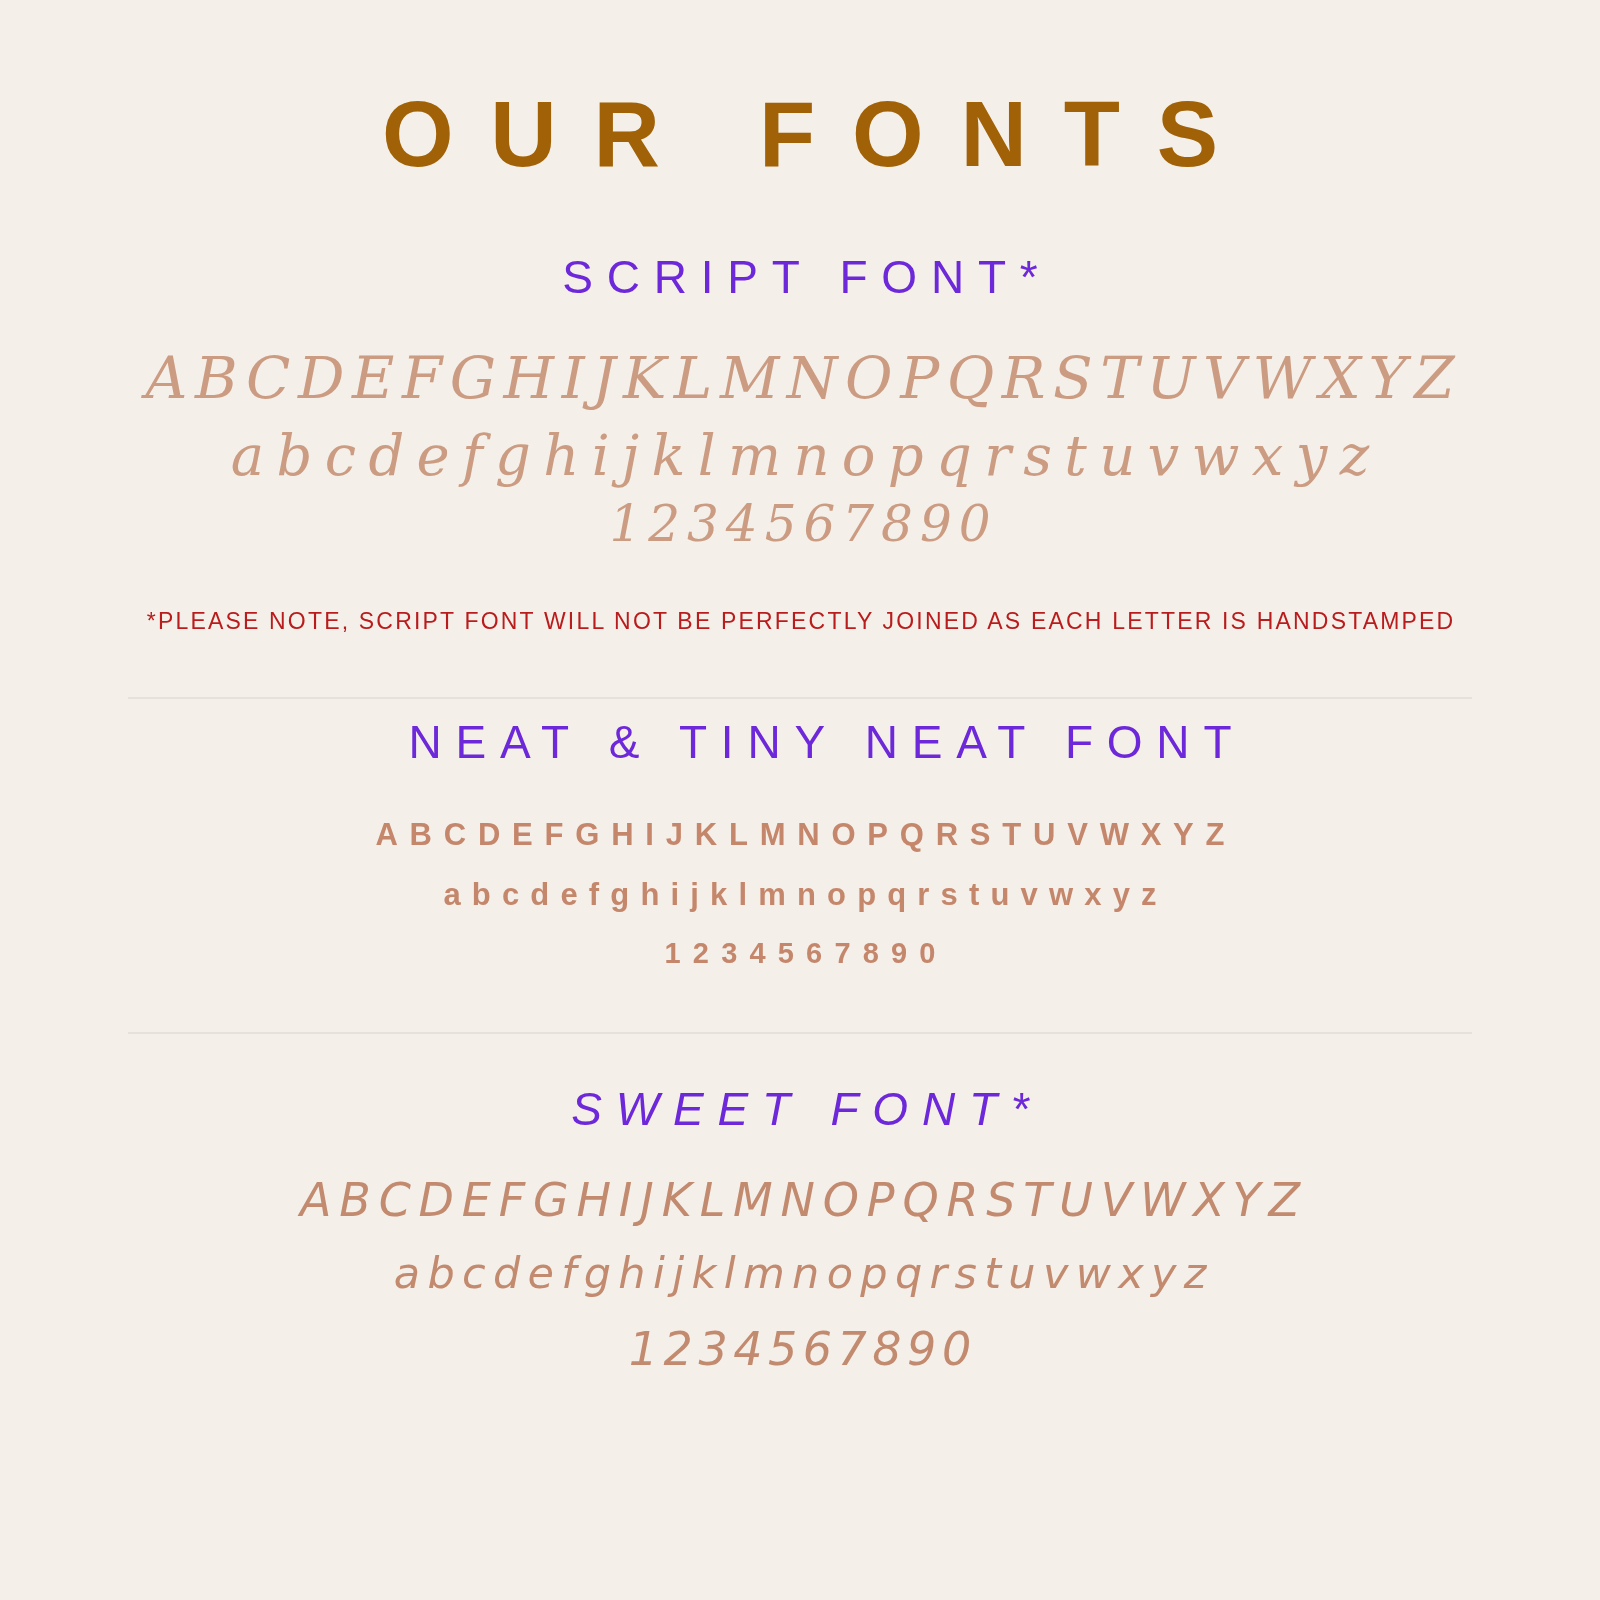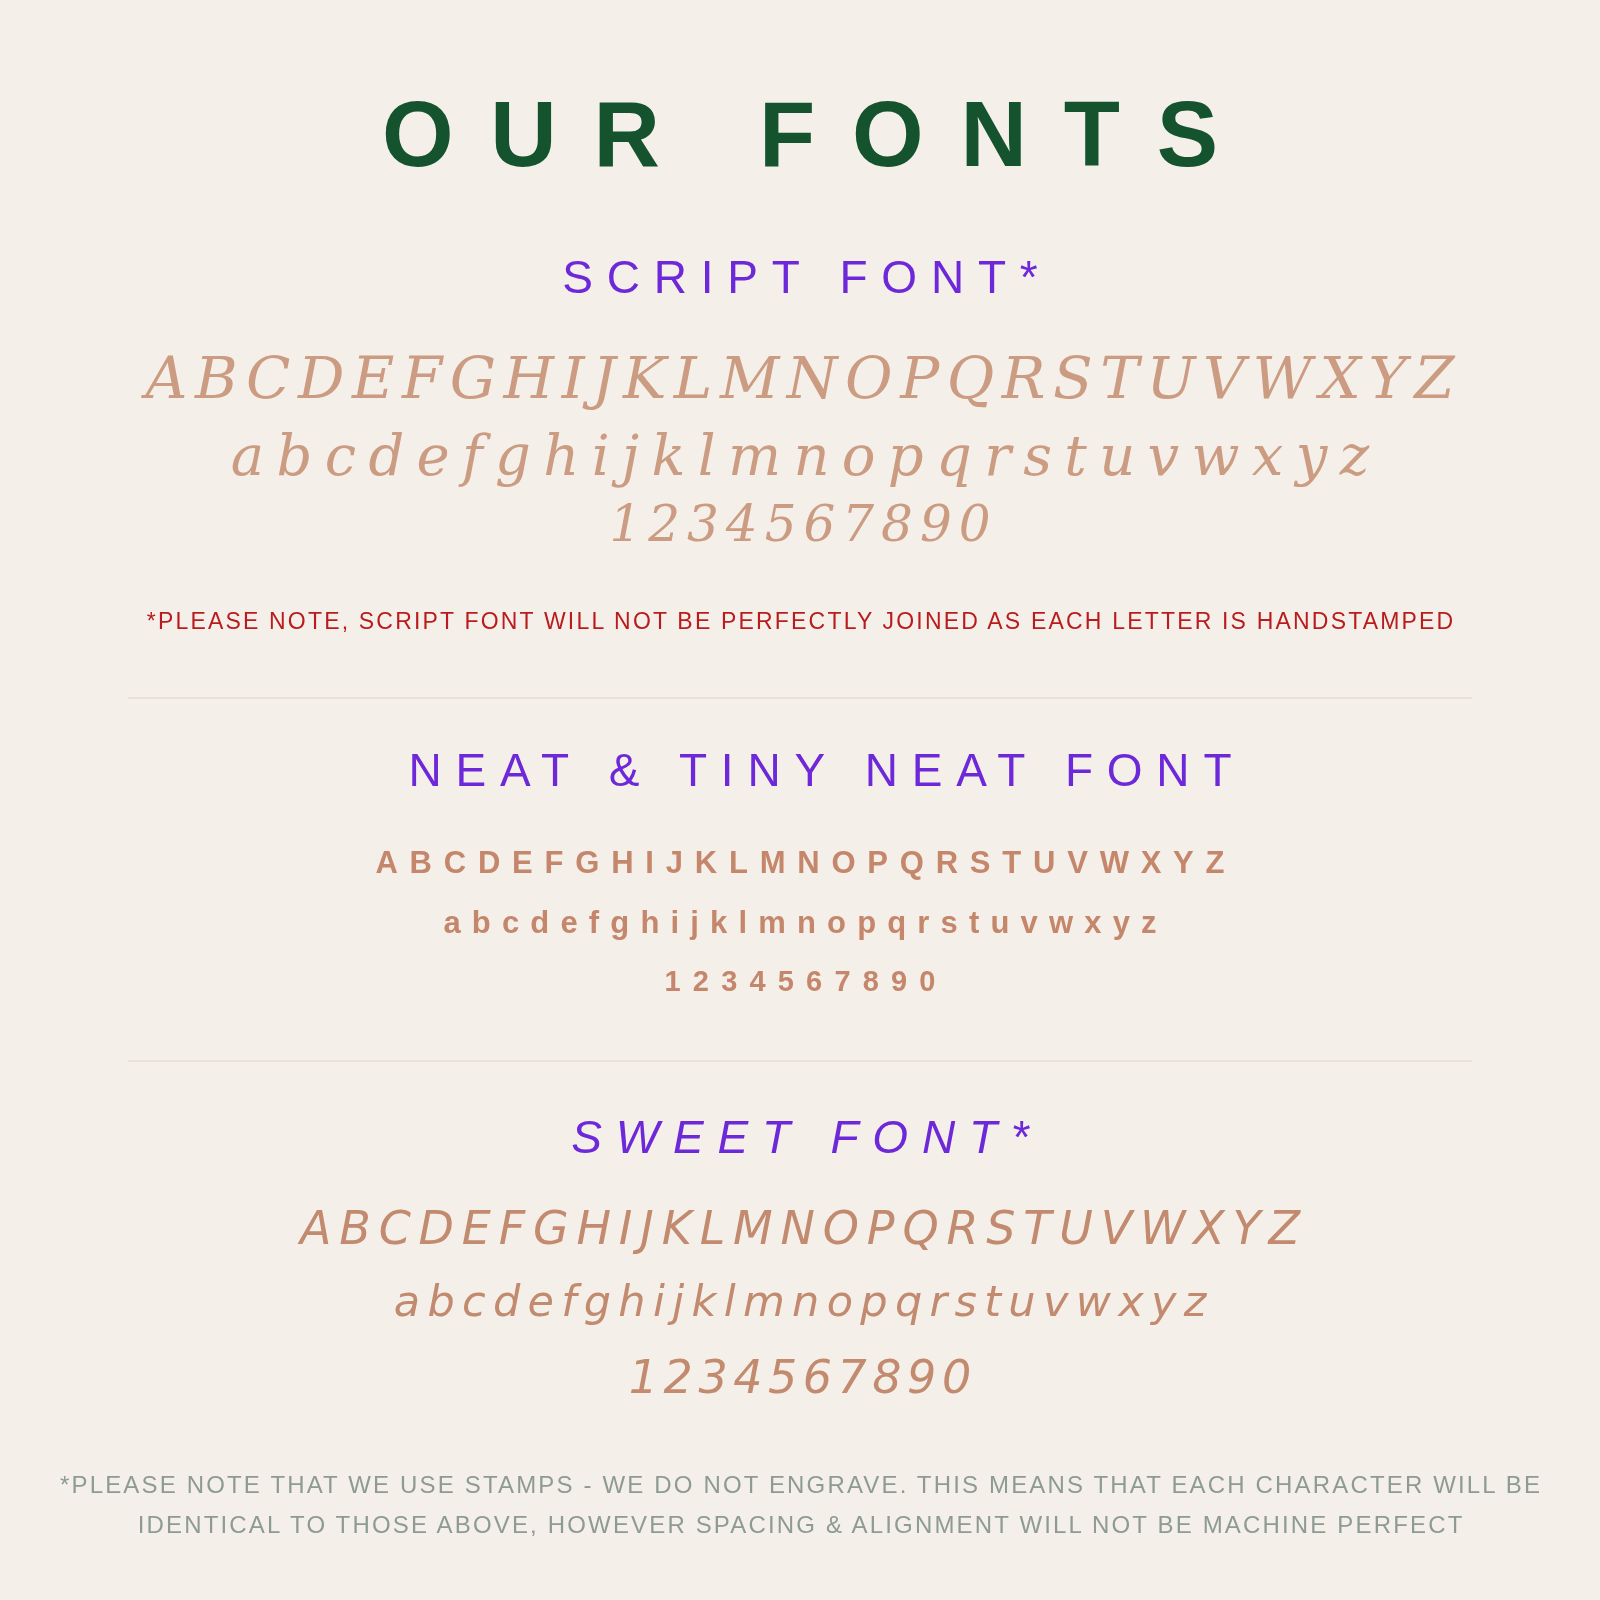--- a/index.html
+++ b/index.html
@@ -20,33 +20,33 @@
     position: relative;
   }
   .page-title {
     margin: 0;
     padding-top: 88px;
     font-size: 92px;
     line-height: 1;
     font-weight: 700;
     letter-spacing: 0.40em;
     text-indent: 0.40em; 
-    color: #14532d;
+    color: #a16207;
   }
   .section-heading {
     margin: 0;
     font-size: 46px;
     line-height: 1;
     font-weight: 400;
     letter-spacing: 0.30em;
     text-indent: 0.30em;
     color: #6d28d9;
   }
   .heading-script { margin-top: 74px; }
-  .heading-neat   { margin-top: 48px; padding-left: 40px; }
+  .heading-neat   { margin-top: 20px; padding-left: 40px; }
   .heading-sweet  { margin-top: 52px; font-style: italic; }
 
   
   .script-sample {
     font-family: "DejaVu Serif", serif;
     font-style: italic;
     font-weight: 400;
     color: #cb9c82;
     line-height: 1.25;
   }
@@ -130,18 +130,14 @@
 
   <hr class="divider divider-2">
 
   <section>
     <h2 class="section-heading heading-sweet">SWEET FONT*</h2>
     <div class="sweet-sample sweet-upper">ABCDEFGHIJKLMNOPQRSTUVWXYZ</div>
     <div class="sweet-sample sweet-lower">abcdefghijklmnopqrstuvwxyz</div>
     <div class="sweet-sample sweet-numbers">1234567890</div>
   </section>
 
-  <div class="footer-note">
-    <div>*PLEASE NOTE THAT WE USE STAMPS - WE DO NOT ENGRAVE. THIS MEANS THAT EACH CHARACTER WILL BE</div>
-    <div>IDENTICAL TO THOSE ABOVE, HOWEVER SPACING &amp; ALIGNMENT WILL NOT BE MACHINE PERFECT</div>
-  </div>
 
 </div>
 
 </body></html>

